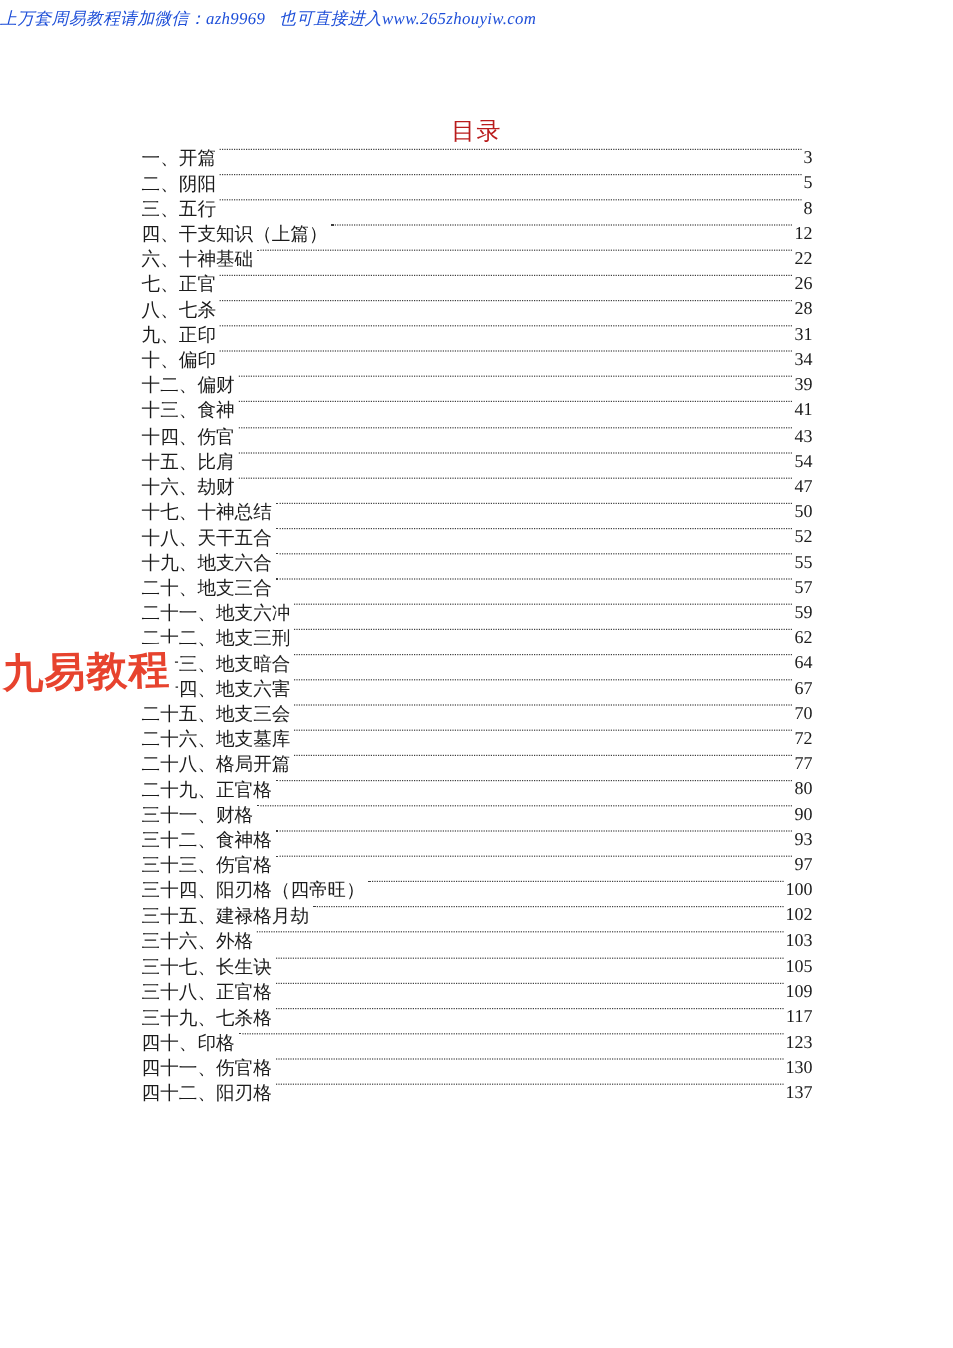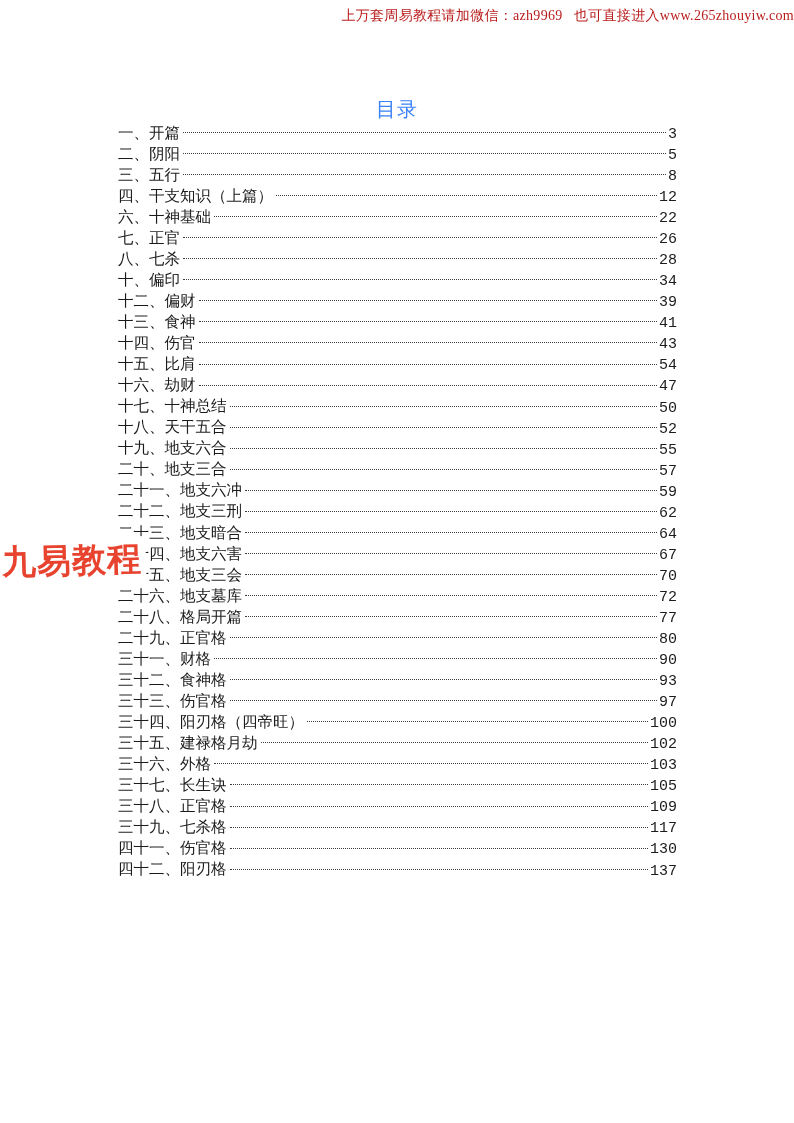--- a/index.html
+++ b/index.html
@@ -12,49 +12,49 @@
     height: 1123px;
     position: relative;
     overflow: hidden;
     font-family: "Liberation Serif", serif;
   }
   .header-note {
     position: absolute;
     top: 7px;
     left: 0;
     right: 0;
-    text-align: right;
+    text-align: left;
     font-size: 14px;
-    color: #b91c1c;
+    color: #1d4ed8;
     letter-spacing: 0.3px;
     white-space: pre;
+    font-style: italic;
   }
   .toc-title {
     position: absolute;
     top: 96px;
     left: 0;
     right: 0;
     text-align: center;
     font-size: 20px;
-    color: #3b82f6;
+    color: #b91c1c;
     letter-spacing: 1px;
   }
   .toc-list {
     position: absolute;
     top: 124px;
     left: 118px;
     width: 559px;
   }
   .toc-row {
     display: flex;
-    align-items: center;
+    align-items: flex-start;
     height: 21.05px;
     font-size: 15.5px;
     color: #1b1b1b;
-    font-family: Liberation Mono, monospace;
   }
   .toc-label {
     white-space: nowrap;
     line-height: 1.15;
   }
   .toc-dots {
     flex: 1 1 auto;
     min-width: 8px;
     border-bottom: 1.7px dotted #3d3d3d;
     margin: 0 2px 4px 3px;
@@ -125,20 +125,25 @@
     <span class="toc-dots"></span>
     <span class="toc-page">26</span>
   </div>
 
   <div class="toc-row">
     <span class="toc-label">八、七杀</span>
     <span class="toc-dots"></span>
     <span class="toc-page">28</span>
   </div>
 
+  <div class="toc-row">
+    <span class="toc-label">九、正印</span>
+    <span class="toc-dots"></span>
+    <span class="toc-page">31</span>
+  </div>
 
   <div class="toc-row">
     <span class="toc-label">十、偏印</span>
     <span class="toc-dots"></span>
     <span class="toc-page">34</span>
   </div>
 
 
   <div class="toc-row">
     <span class="toc-label">十二、偏财</span>
@@ -291,20 +296,25 @@
     <span class="toc-dots"></span>
     <span class="toc-page">109</span>
   </div>
 
   <div class="toc-row">
     <span class="toc-label">三十九、七杀格</span>
     <span class="toc-dots"></span>
     <span class="toc-page">117</span>
   </div>
 
+  <div class="toc-row">
+    <span class="toc-label">四十、印格</span>
+    <span class="toc-dots"></span>
+    <span class="toc-page">123</span>
+  </div>
 
   <div class="toc-row">
     <span class="toc-label">四十一、伤官格</span>
     <span class="toc-dots"></span>
     <span class="toc-page">130</span>
   </div>
 
   <div class="toc-row">
     <span class="toc-label">四十二、阳刃格</span>
     <span class="toc-dots"></span>

